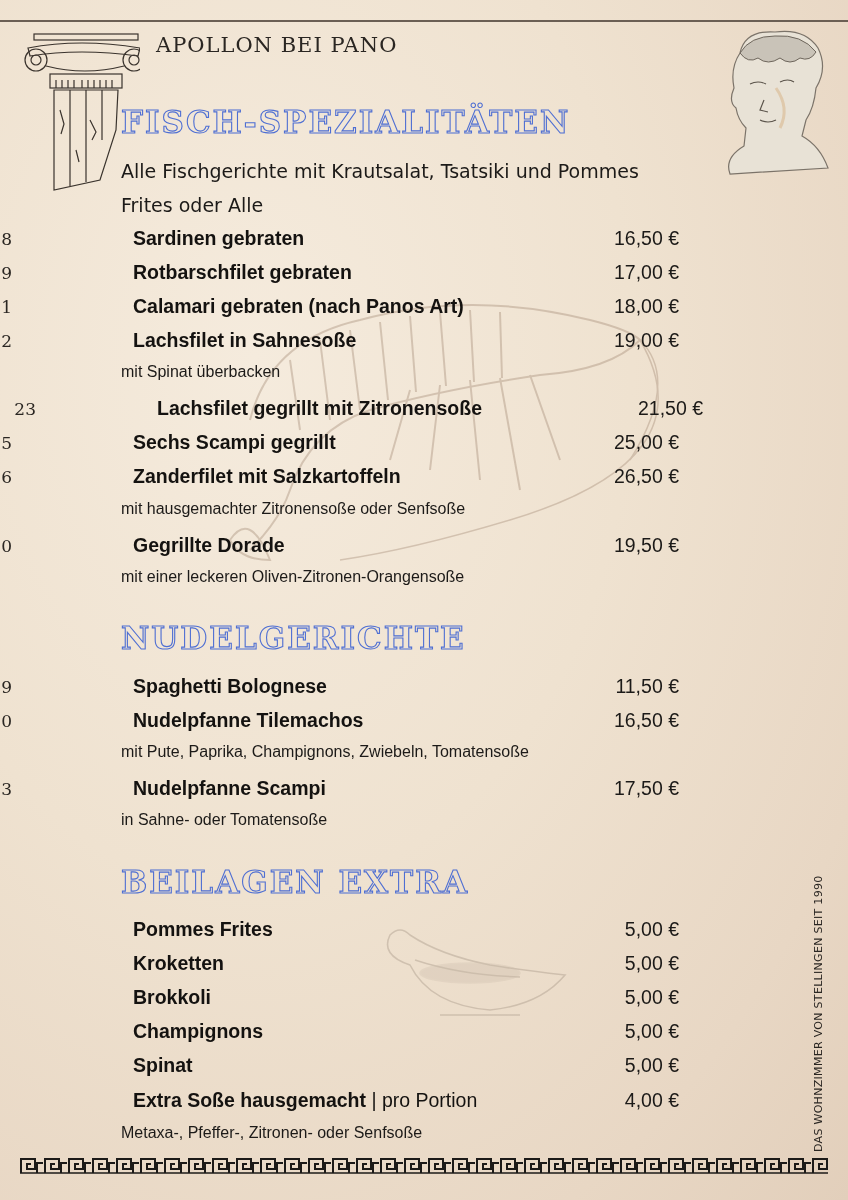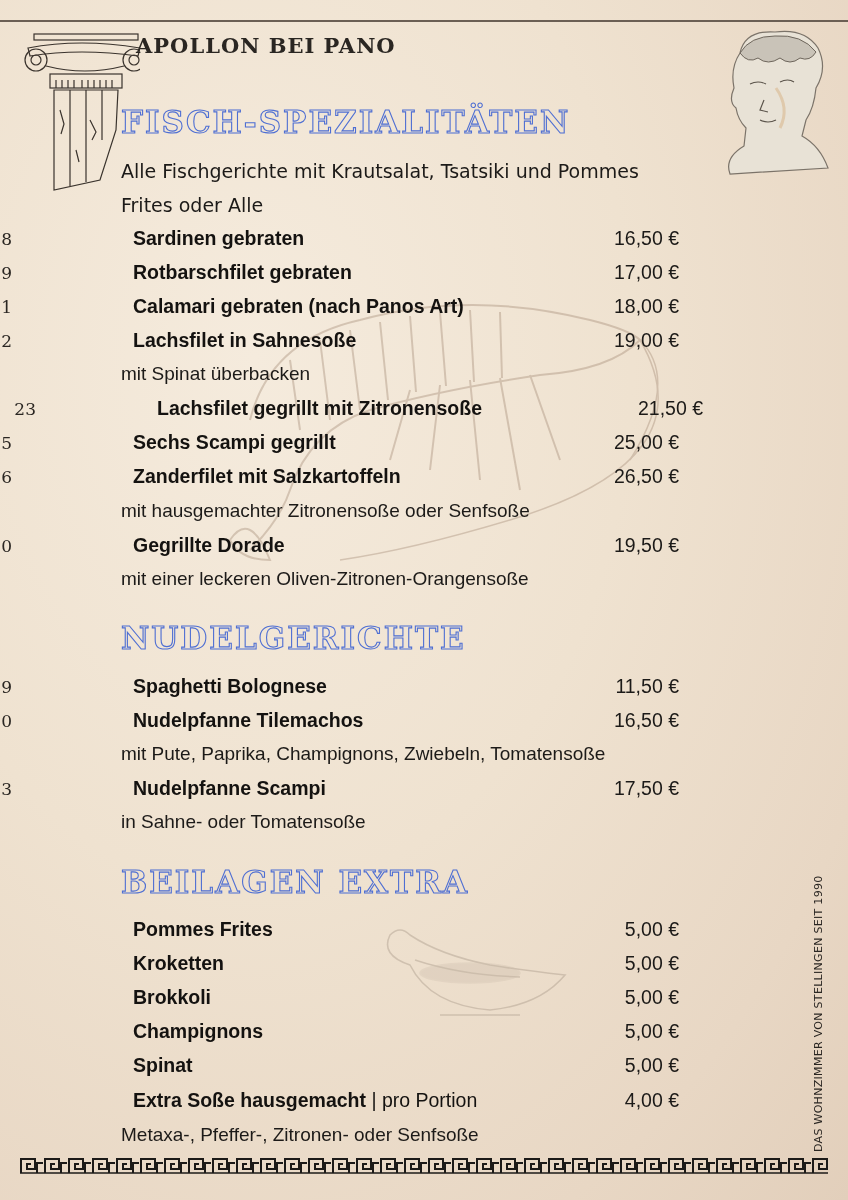--- a/index.html
+++ b/index.html
@@ -5,23 +5,23 @@
   * { box-sizing: border-box; margin: 0; padding: 0; }
   html, body { width: 848px; height: 1200px; overflow: hidden; }
   body {
     position: relative;
     background: radial-gradient(ellipse at 30% 30%, #f5ebdd 0%, #efe2d0 45%, #e8d7c4 80%, #e2cfbb 100%);
     font-family: "DejaVu Sans", sans-serif;
     color: #1c1a18;
   }
   .top-rule { position: absolute; left: 0; top: 20px; width: 848px; height: 2px; background: #6b5f54; }
   .brand {
-    position: absolute; left: 136px; top: 33px;
+    position: absolute; left: 156px; top: 33px;
     font-family: "DejaVu Serif", serif; font-size: 21px; letter-spacing: 1px;
-    color: #2a2622; font-weight: bold;
+    color: #2a2622; font-weight: normal;
   }
   .column-icon { position: absolute; left: 20px; top: 30px; width: 120px; height: 165px; }
   .bust-icon { position: absolute; left: 720px; top: 28px; width: 115px; height: 150px; }
   .shrimp-icon { position: absolute; left: 210px; top: 260px; width: 450px; height: 320px; opacity: 0.35; }
   .gravy-icon { position: absolute; left: 370px; top: 915px; width: 200px; height: 110px; opacity: 0.35; }
 
   .section-title {
     position: absolute; left: 121px;
     font-family: "DejaVu Serif", serif; font-size: 31px; letter-spacing: 2px;
     color: transparent; -webkit-text-stroke: 1.1px #4f6fd3;
@@ -42,21 +42,21 @@
     font-family: Liberation Sans, sans-serif; font-weight: bold; font-size: 19.5px; color: #141210;
     white-space: nowrap;
   }
   .name .extra { font-weight: normal; }
   .price {
     position: absolute; right: 85px; top: 4px;
     font-family: "Liberation Sans", sans-serif; font-size: 19.5px; color: #1c1a18; white-space: nowrap;
   }
   .desc {
     position: absolute; left: 121px;
-    font-family: "Liberation Sans", sans-serif; font-size: 19px; color: #1c1a18; white-space: nowrap;
+    font-family: "Liberation Sans", sans-serif; font-size: 16px; color: #1c1a18; white-space: nowrap;
   }
   .side-text {
     position: absolute; left: 812px; top: 1152px;
     transform: rotate(-90deg); transform-origin: 0 0;
     font-family: "DejaVu Sans", sans-serif; font-size: 11px; letter-spacing: 0.3px; color: #2a2622;
     white-space: nowrap;
   }
   .meander { position: absolute; left: 20px; top: 1158px; width: 808px; height: 16px; }
 </style>
 </head>

